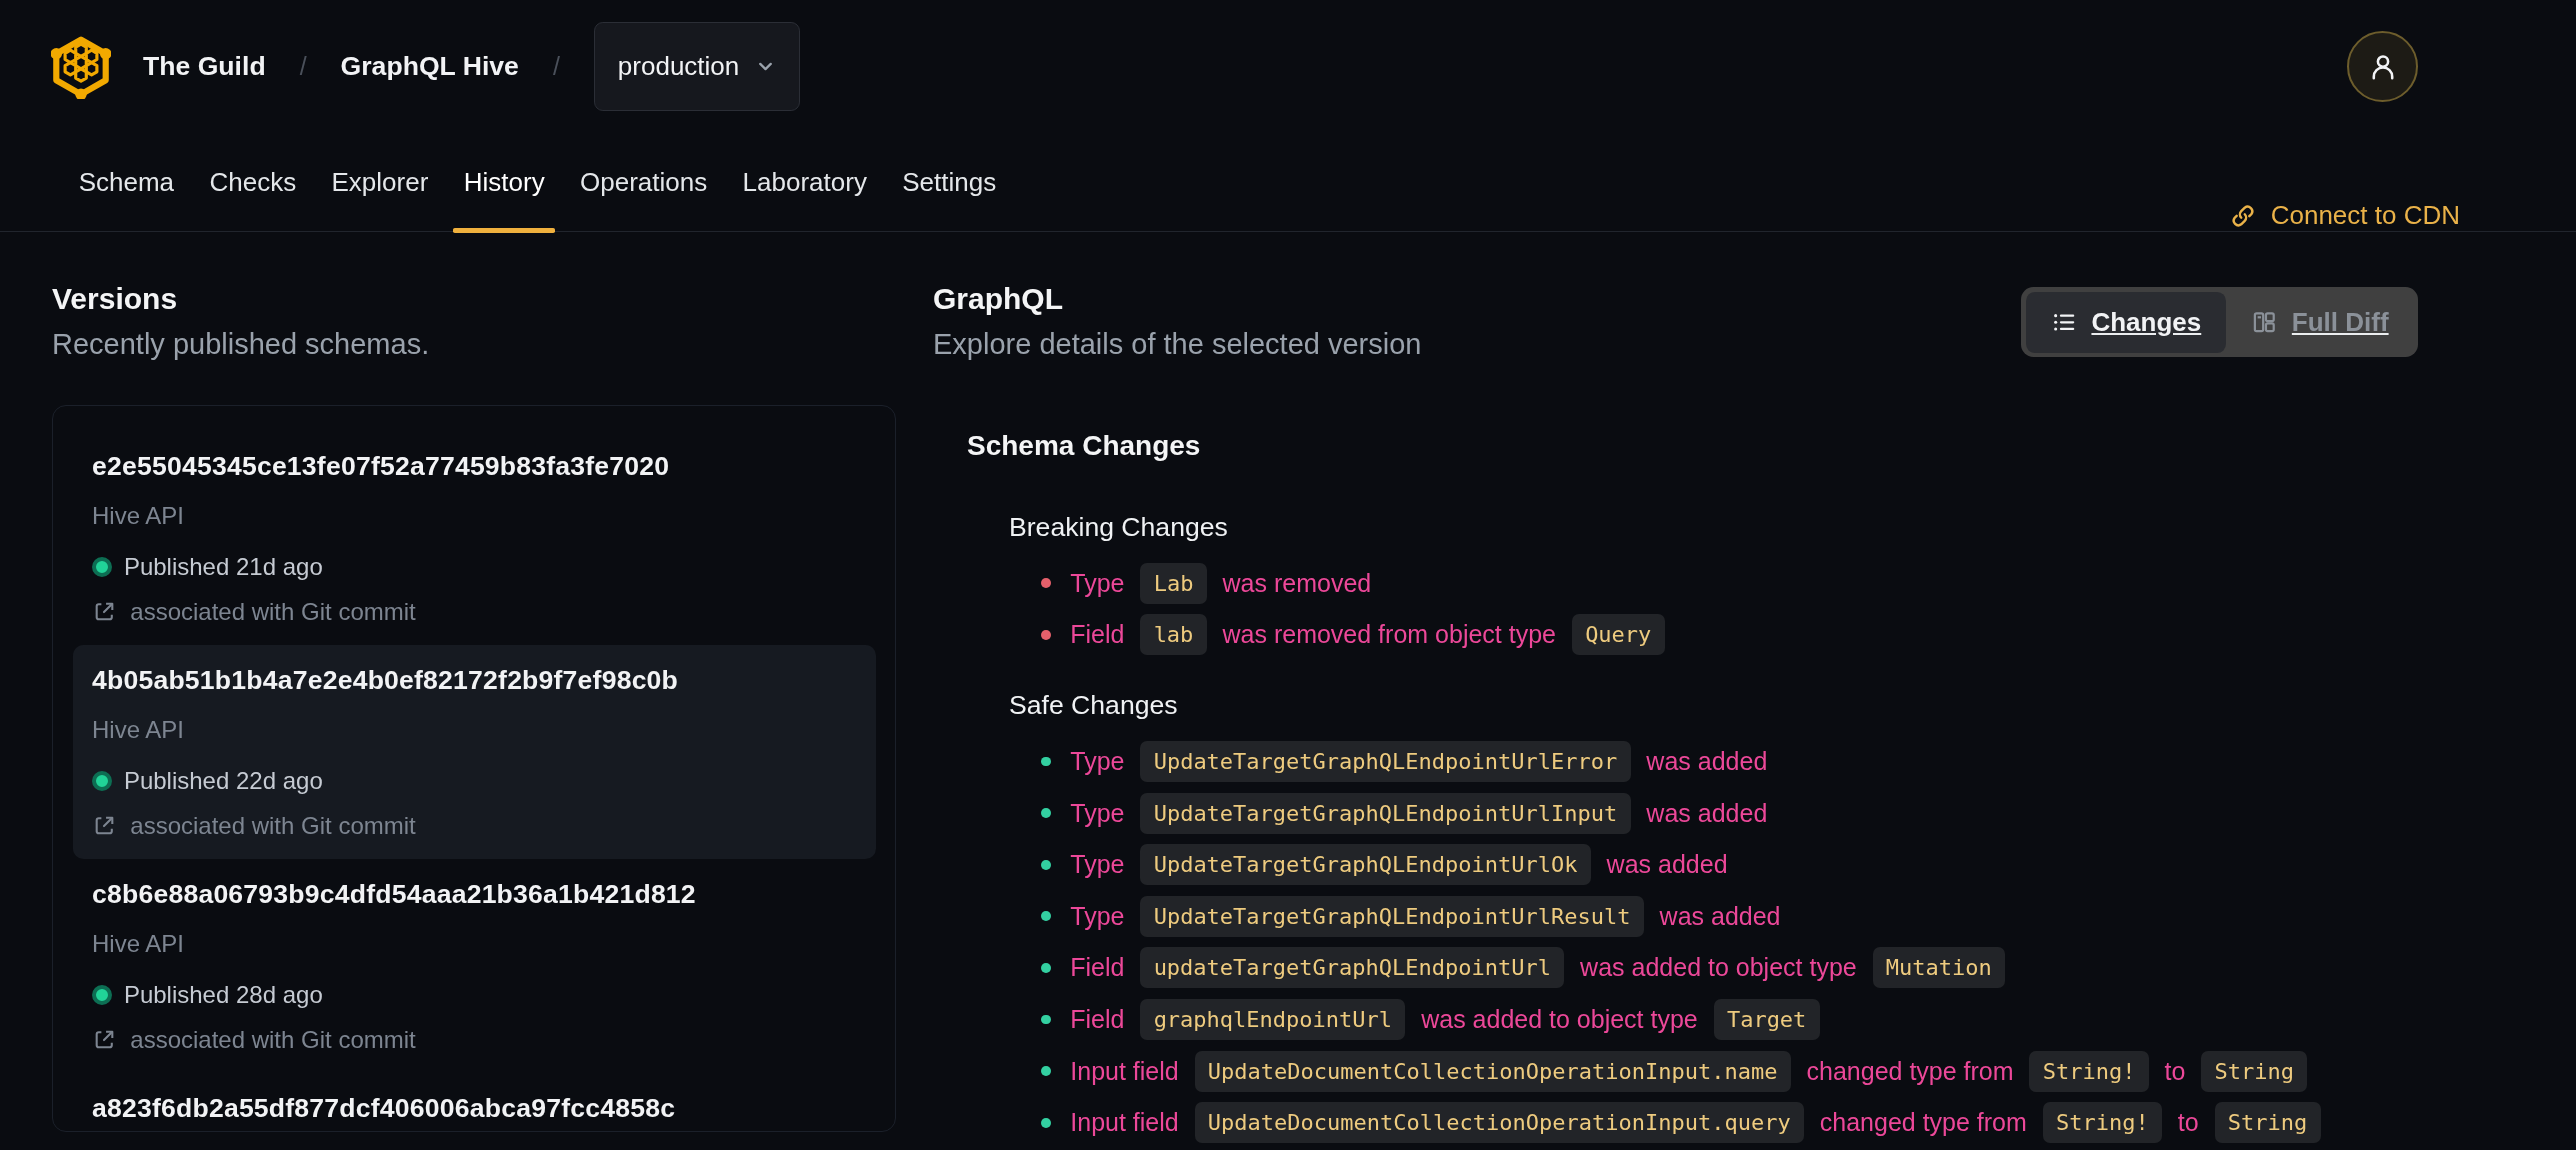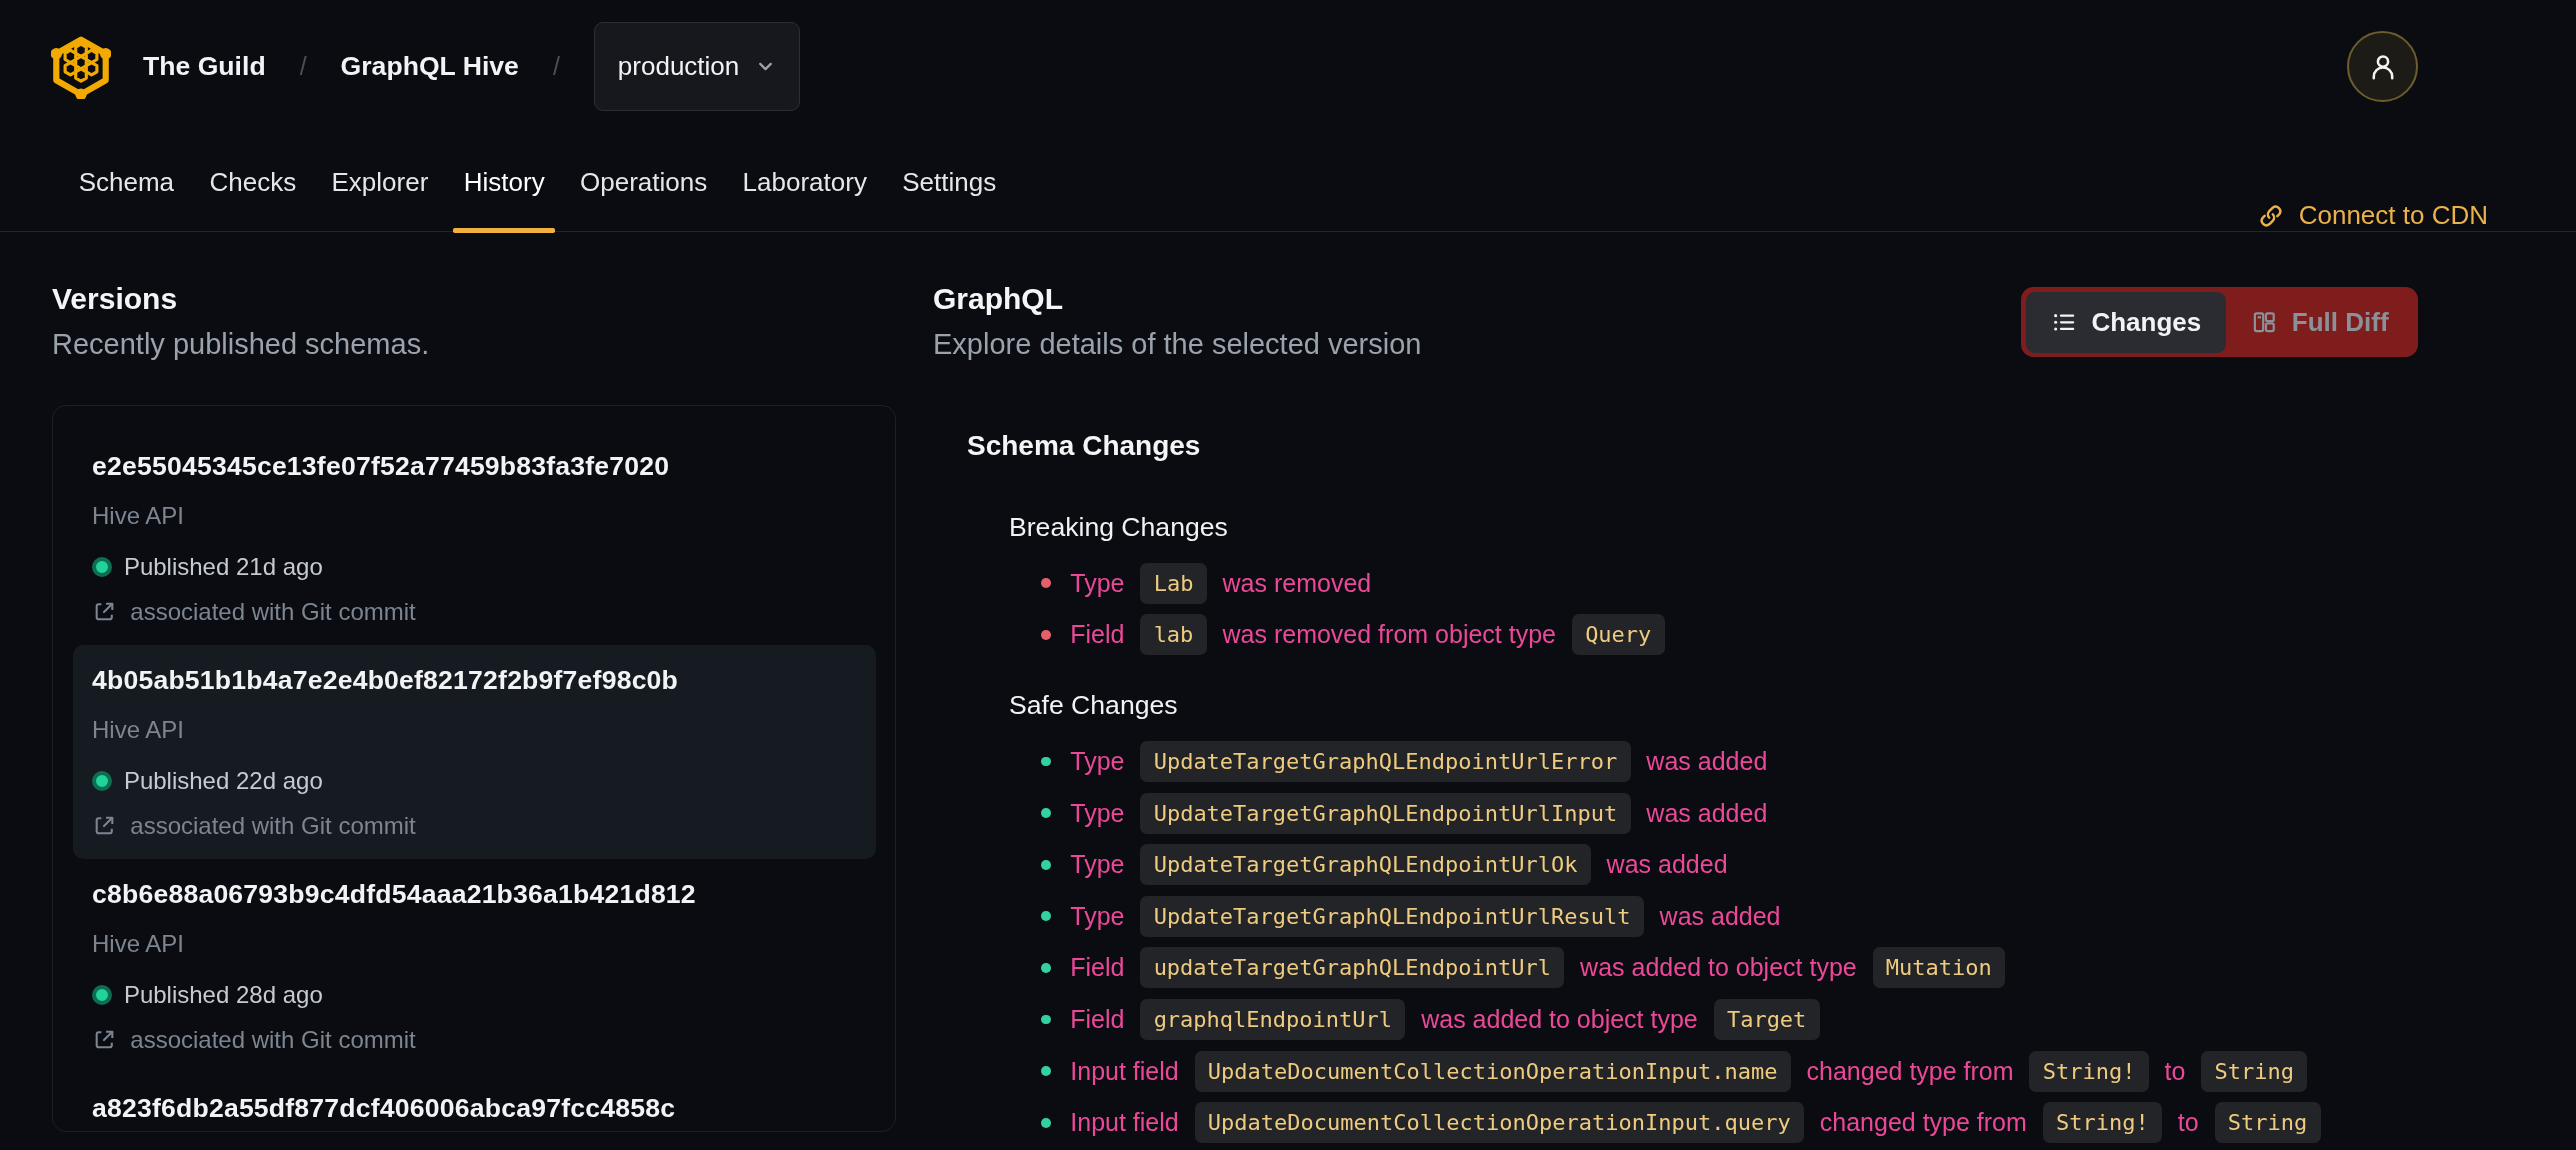--- a/index.html
+++ b/index.html
@@ -33,21 +33,21 @@
     width:71px; height:71px; border-radius:50%;
     background:#1d1b15; border:2.7px solid #6d5d2c;
     display:flex; align-items:center; justify-content:center; cursor:pointer;
   }
 
   
   .nav {
     height:99px;
     display:flex; align-items:stretch;
     border-bottom:1.8px solid #21252d;
-    padding:0 88px 0 61px;
+    padding:0 116px 0 61px;
   }
   .tabs { display:flex; align-items:stretch; }
   .tab {
     position:relative; background:none; border:none;
     font-family:"Liberation Sans", sans-serif;
     font-size:26px; color:#e4e7ea; padding:0 17.7px; cursor:pointer;
     display:flex; align-items:center;
   }
   .tab.active { color:#ffffff; font-weight:500; }
   .tab.active::after {
@@ -86,22 +86,23 @@
     width:20.4px; height:20.4px; border-radius:50%;
     background:#21d398; border:4.4px solid #0d6e53; flex:0 0 auto;
   }
   .vpub-text { font-size:24px; color:#c6cbd3; }
   .vgit { margin-top:17px; gap:13.3px; cursor:pointer; }
   .vgit-text { font-size:24px; color:#7d8591; }
 
   
   .details-head { display:flex; align-items:flex-start; justify-content:space-between; }
   .toggle-group {
-    display:flex; background:#7f1d1d; border-radius:12.4px; padding:4.4px;
+    display:flex; background:#404040; border-radius:12.4px; padding:4.4px;
     margin-top:5.3px;
+    text-decoration:underline;
   }
   .toggle-btn {
     display:flex; align-items:center; gap:14px;
     font-family:"Liberation Sans", sans-serif;
     font-size:26px; font-weight:600; color:#8b9199;
     background:none; border:none; border-radius:8.9px;
     padding:15px 25px; cursor:pointer;
   }
   .toggle-btn.active { background:#2a2c31; color:#f2f3f5; }
 

